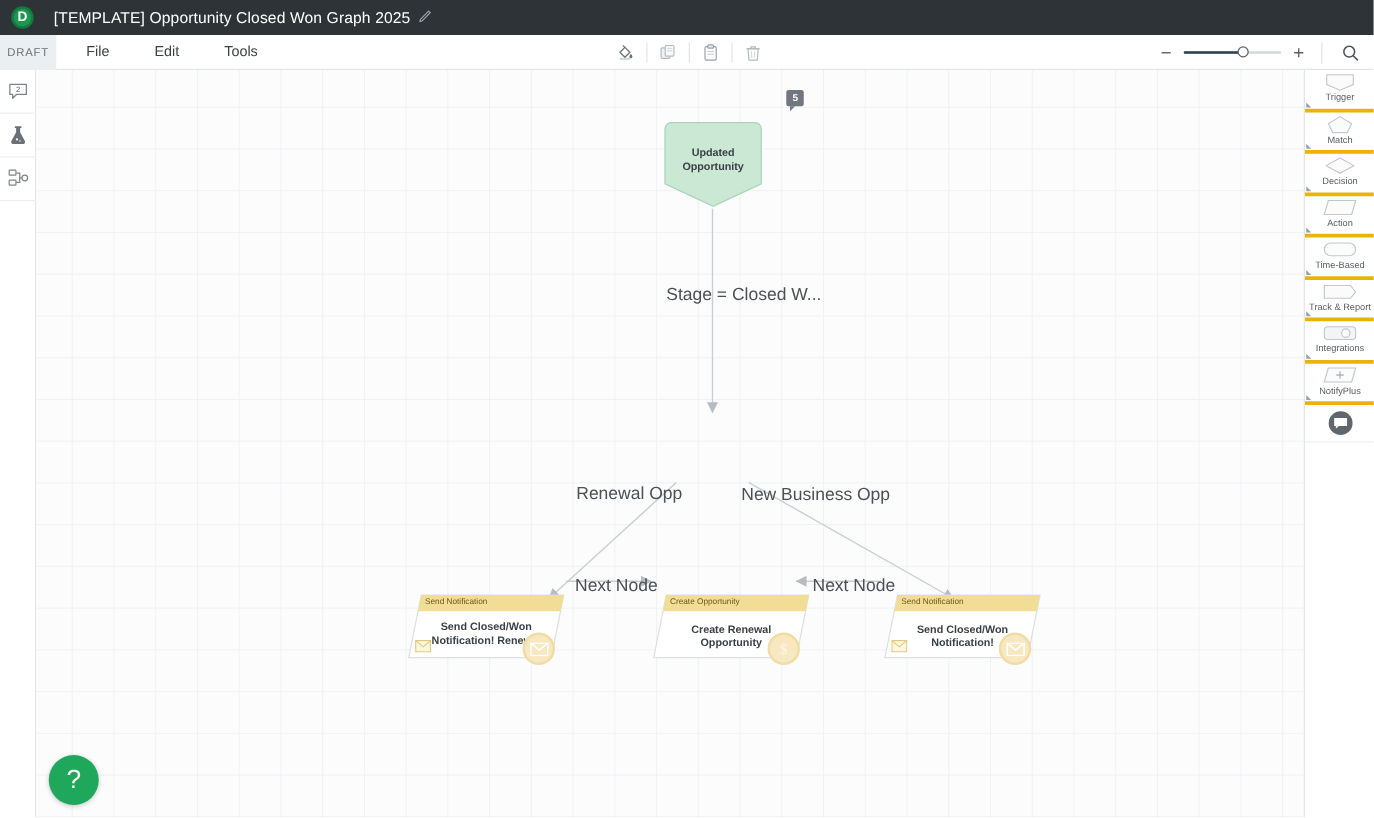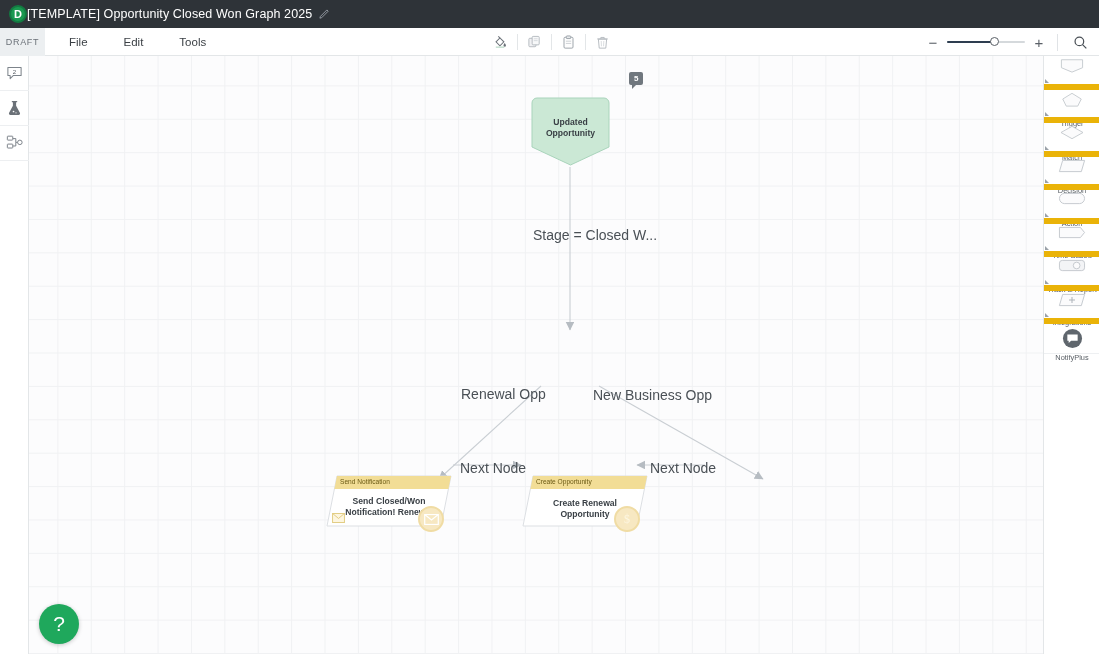--- a/index.html
+++ b/index.html
@@ -17,21 +17,21 @@
     background: #2e3338; display: flex; align-items: center;
   }
   .logo {
     width: 18px; height: 18px; border-radius: 50%;
     background: #1a9850; margin-left: 9px;
     display: flex; align-items: center; justify-content: center;
     color: #fff; font-size: 11px; font-weight: bold; line-height: 1;
     border: 2px solid #127a41;
   }
   .doc-title {
-    color: #ffffff; font-size: 12.5px; 
+    color: #ffffff; font-size: 12.5px; margin-left: 16px;
     letter-spacing: .1px; white-space: nowrap;
   }
   .title-edit {
     margin-left: 7px; color: #9aa1a8; font-size: 11px;
     transform: rotate(0deg); cursor: pointer;
   }
 
   
   .menubar {
     position: absolute; top: 28px; left: 0; width: 1099px; height: 28px;
@@ -141,24 +141,24 @@
     border-left: 4px solid #70777e; border-bottom: 4px solid transparent;
   }
 
   
   .palette {
     position: absolute; top: 56px; right: 0; width: 56px; height: 598px;
     background: #ffffff; border-left: 1px solid #e3e6e8;
   }
   .pal-item {
     position: relative; width: 56px; height: 33.5px;
-    border-bottom: 6px solid #eab308;
+    border-bottom: 3px solid #eab308;
     display: flex; flex-direction: column;
     align-items: center; justify-content: flex-start;
-    padding-top: 2px; cursor: pointer; gap: 46px;
+    padding-top: 2px; cursor: pointer;
   }
   .pal-icon { height: 15px; display: flex; align-items: center; justify-content: center; }
   .pal-text {
     font-size: 7.4px; color: #585e64; text-align: center;
     line-height: 8.2px; margin-top: 1px; width: 56px;
   }
   .pal-corner {
     position: absolute; left: 1px; bottom: 1px;
     width: 0; height: 0; border-left: 4px solid #9aa1a8;
     border-top: 4px solid transparent;
@@ -346,20 +346,40 @@
       </svg>
       <div class="chip-hdr" style="top:2px; padding-left:15px;">Create Opportunity</div>
       <div class="node-label" style="top:24px; padding:0 16px;">Create Renewal Opportunity</div>
       <div class="badge-circle" style="left:93px; top:32px;">
         <svg width="14" height="14" viewBox="0 0 14 14">
             <text x="7" y="11" font-family="Liberation Serif, serif" font-size="12" fill="#fdf6e0" text-anchor="middle">$</text>
           </svg>
       </div>
     </div>
 
+    <div class="node" style="left:677px; top:418px; width:128px; height:54px;">
+      <svg width="128" height="54" viewBox="0 0 128 54">
+        <path d="M12 2 H126 L116 52 H2 Z" fill="#ffffff" stroke="#dcdfe3" stroke-width="1"></path>
+        <path d="M12 2 H126 L123.4 15 H9.4 Z" fill="#f2dd96"></path>
+      </svg>
+      <div class="chip-hdr" style="top:2px; padding-left:15px;">Send Notification</div>
+      <div class="node-label" style="top:24px; padding:0 14px;">Send Closed/Won Notification!</div>
+      <span class="mini-icon" style="left:7px; top:35px;">
+        <svg width="13" height="10" viewBox="0 0 14 11">
+            <rect x=".5" y=".5" width="13" height="10" fill="#fdf6e0" stroke="#e0c97a" stroke-width="1"></rect>
+            <path d="M.5.5 L7 6 L13.5.5" fill="none" stroke="#e0c97a" stroke-width="1"></path>
+          </svg>
+      </span>
+      <div class="badge-circle" style="left:93px; top:32px;">
+        <svg width="15" height="11" viewBox="0 0 16 12">
+            <rect x=".6" y=".6" width="14.8" height="10.8" fill="none" stroke="#ffffff" stroke-width="1.3"></rect>
+            <path d="M.6.6 L8 6.6 L15.4.6" fill="none" stroke="#ffffff" stroke-width="1.3"></path>
+          </svg>
+      </div>
+    </div>
 
     <div class="edge-label" style="left:504px; top:171px;">Stage = Closed W...</div>
     <div class="edge-label" style="left:432px; top:330px;">Renewal Opp</div>
     <div class="edge-label" style="left:564px; top:331px;">New Business Opp</div>
     <div class="edge-label" style="left:431px; top:404px;">Next Node</div>
     <div class="edge-label" style="left:621px; top:404px;">Next Node</div>
 
     <div class="help-btn">
       <span>?</span>
     </div>

